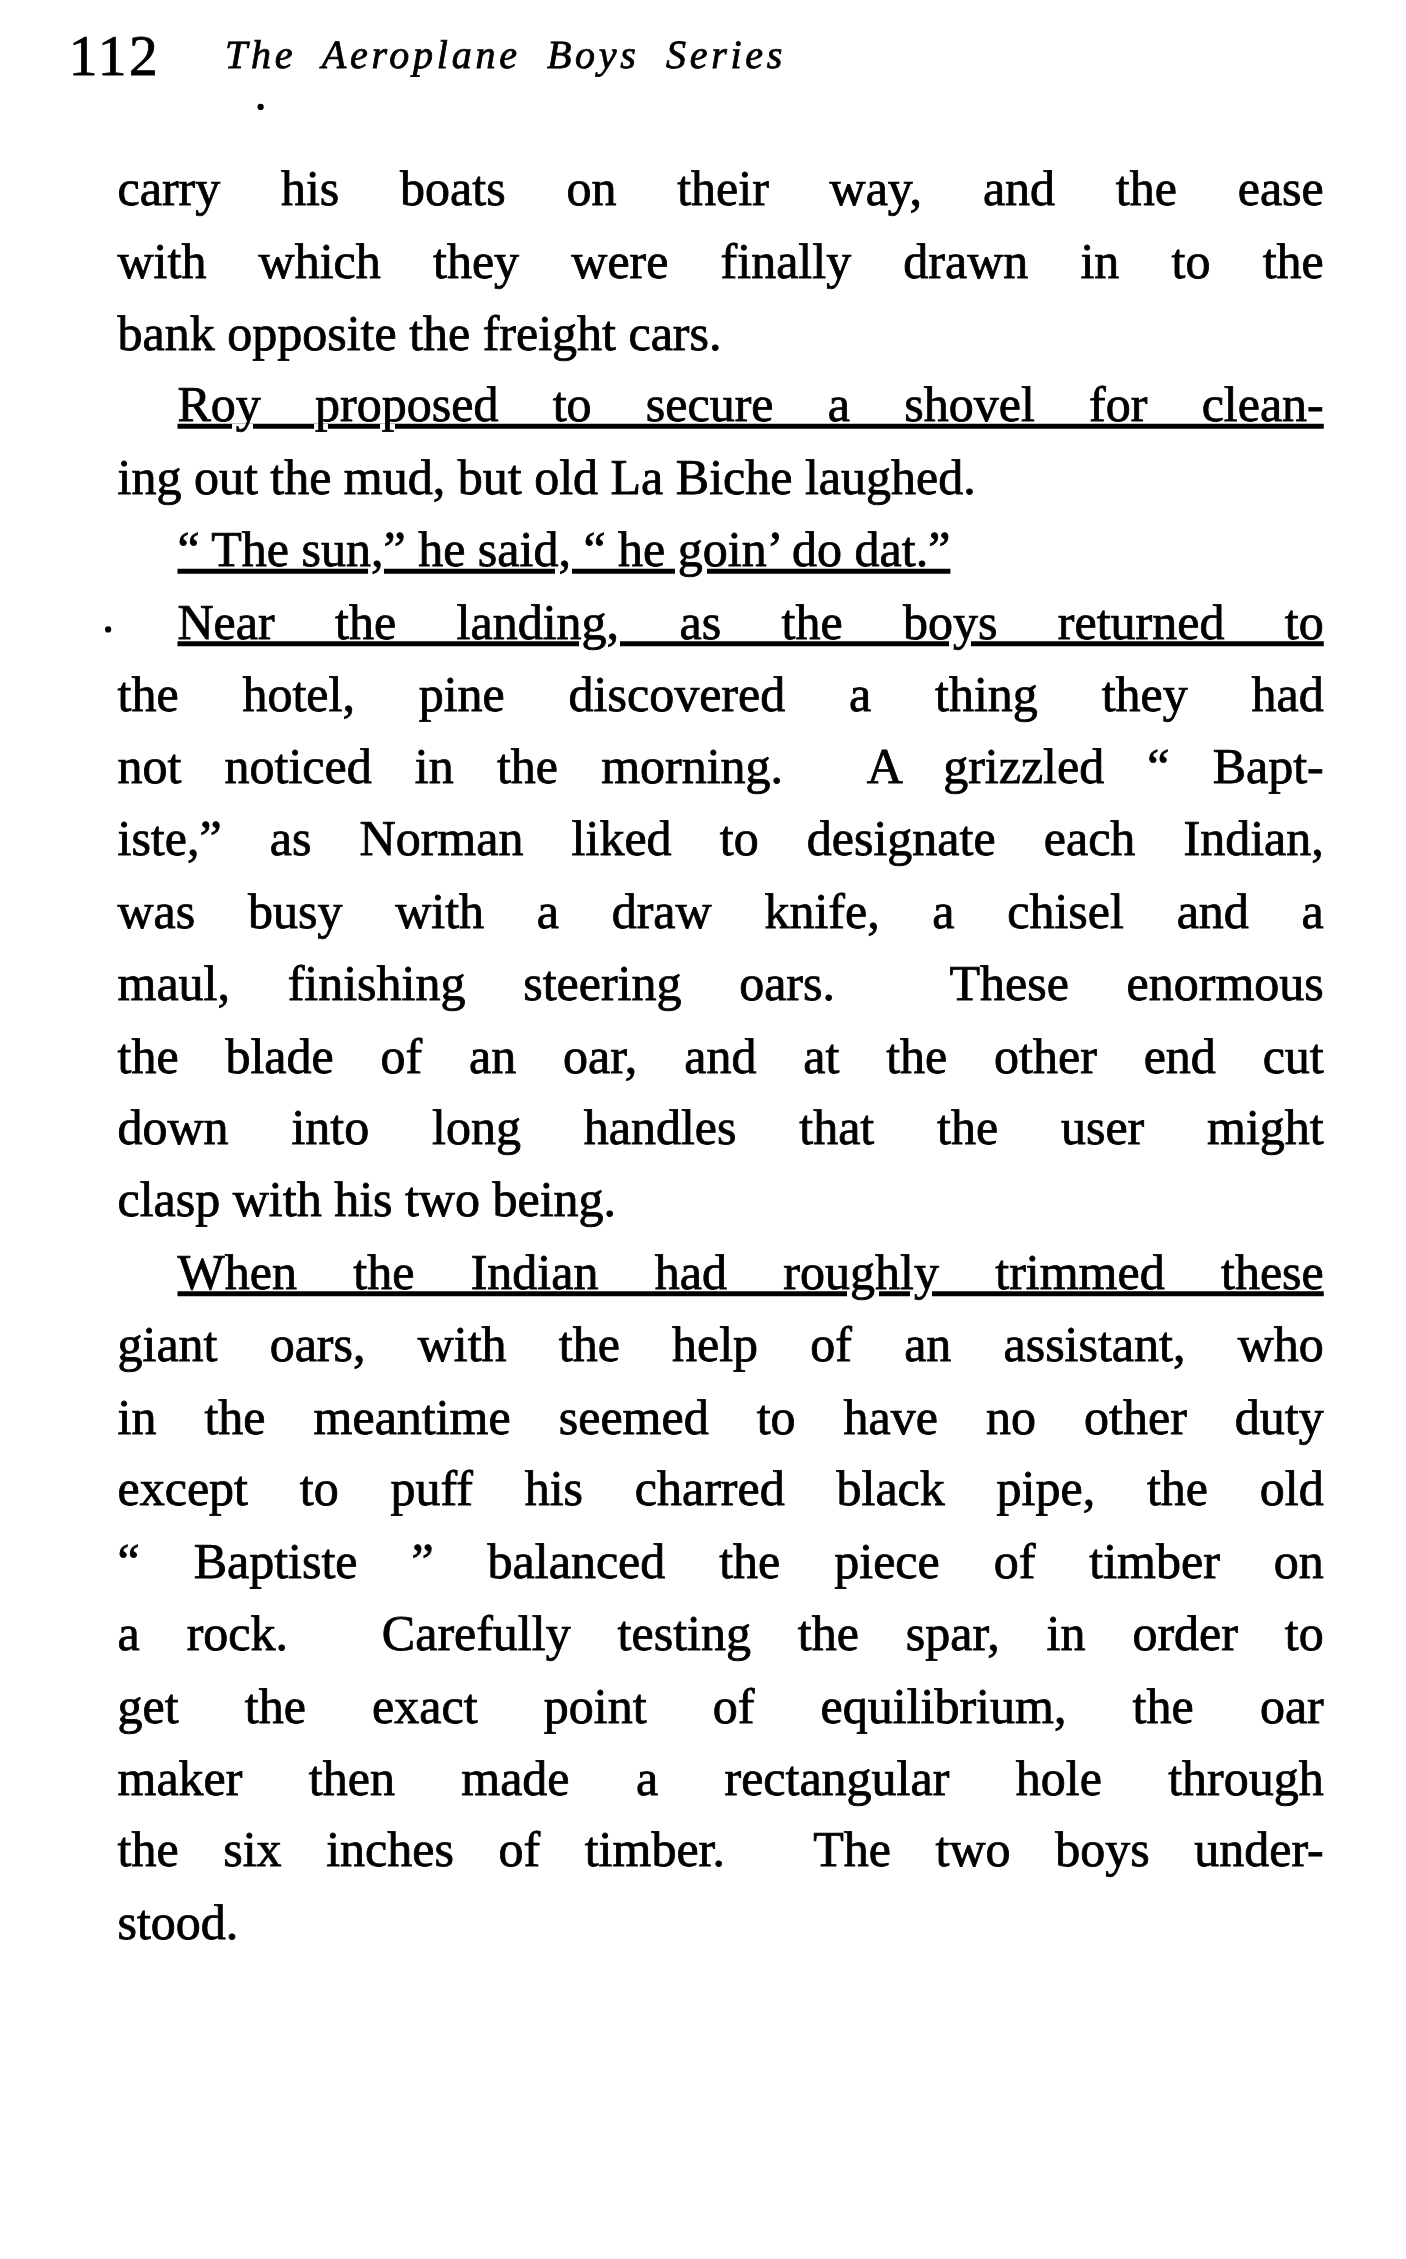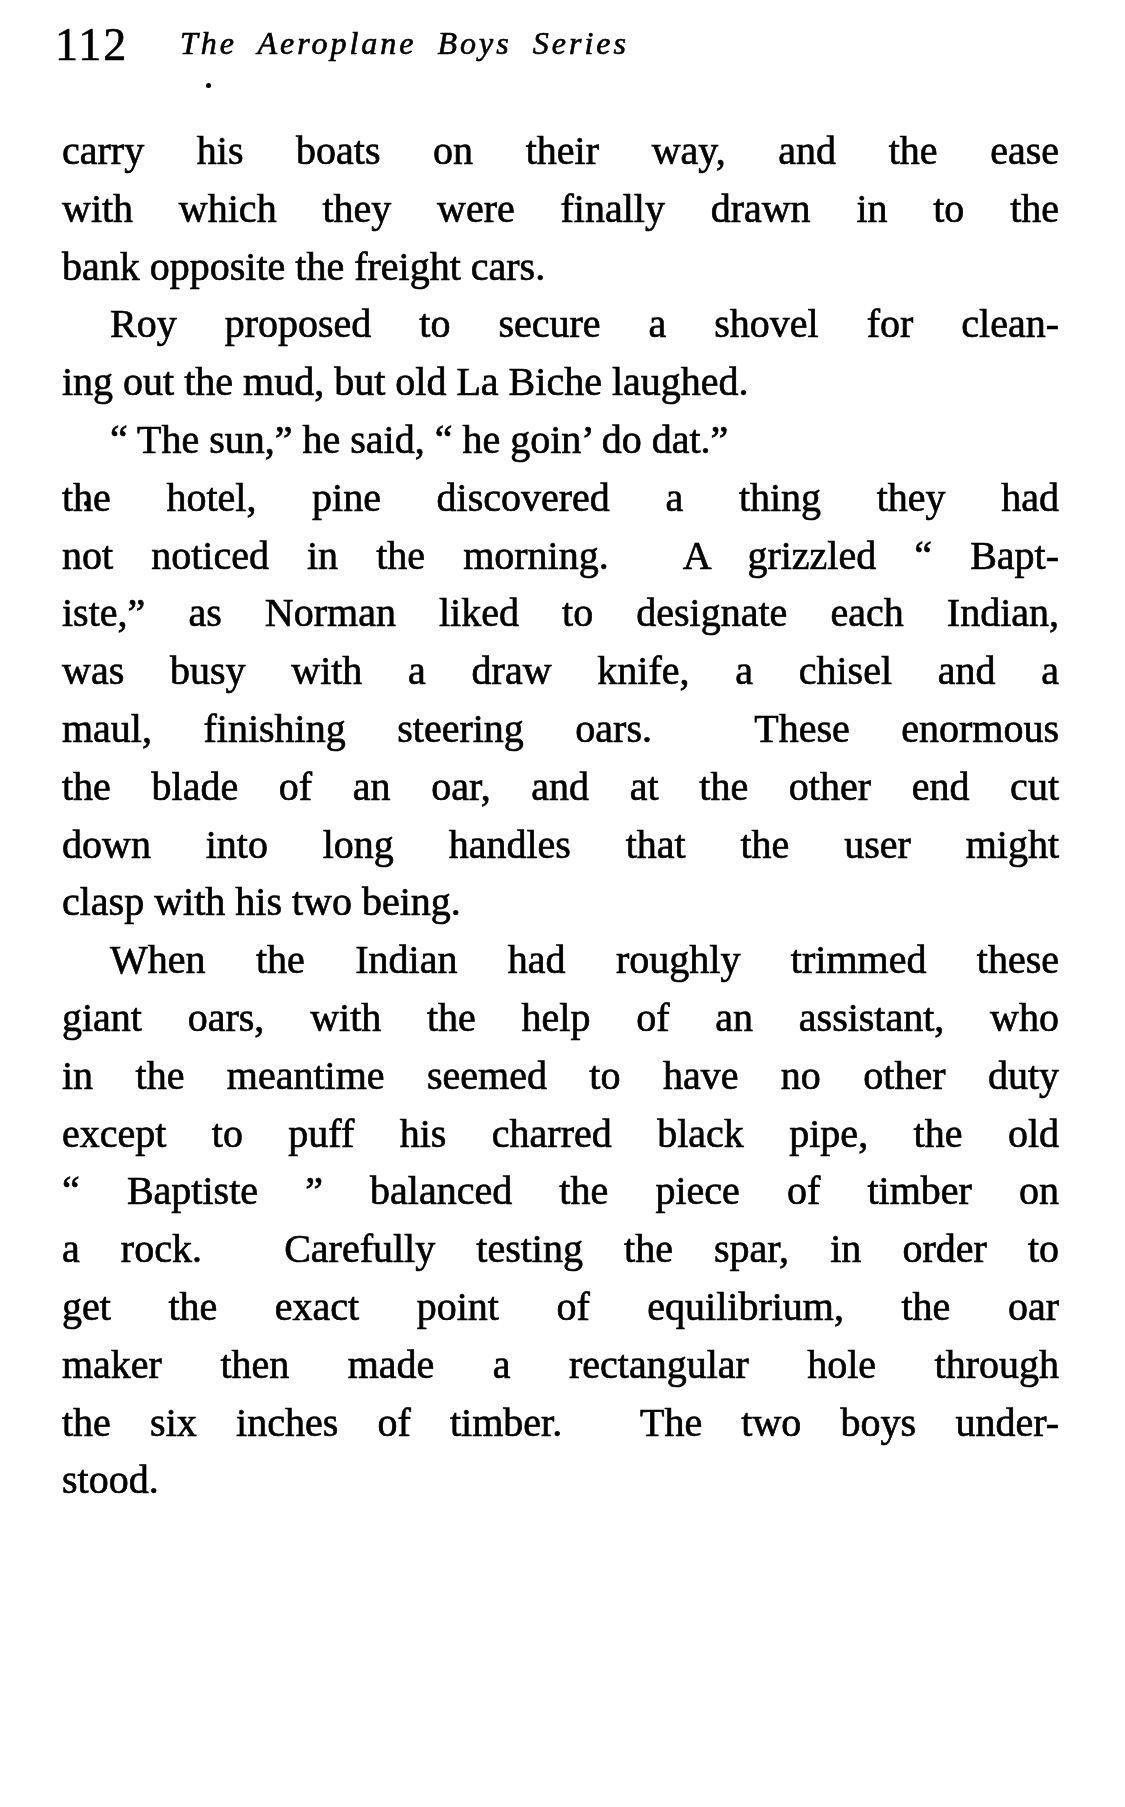--- a/index.html
+++ b/index.html
@@ -39,27 +39,29 @@
     position: absolute;
     left: 62px;
     top: 122px;
     width: 997px;
     font-size: 40px;
     line-height: 57.8px;
   }
   .line {
     white-space: pre-wrap;
     min-height: 57.8px;
+    margin-left: 32px;
   }
   .line.j {
     text-align: justify;
     text-align-last: justify;
   }
   .line.indent {
     text-indent: 48px;
+    text-decoration: underline;
   }
   .speck {
     position: absolute;
     background: #000000;
     border-radius: 50%;
   }
   .speck.s1 { left: 206px; top: 83px;  width: 5px; height: 5px; }
   .speck.s2 { left: 84px;  top: 501px; width: 5px; height: 5px; }
 </style>
 </head>
@@ -70,20 +72,21 @@
   <div class="running-title">The Aeroplane Boys Series</div>
   <div class="speck s1"></div>
   <div class="speck s2"></div>
   <div class="textblock">
       <div class="line j">carry his boats on their way, and the ease</div>
       <div class="line j">with which they were finally drawn in to the</div>
       <div class="line">bank opposite the freight cars.</div>
       <div class="line j indent">Roy proposed to secure a shovel for clean-</div>
       <div class="line">ing out the mud, but old La Biche laughed.</div>
       <div class="line indent">“ The sun,” he said, “ he goin’ do dat.”</div>
+      <div class="line j indent">Near the landing, as the boys returned to</div>
       <div class="line j">the hotel, pine discovered a thing they had</div>
       <div class="line j">not noticed in the morning.  A grizzled “ Bapt-</div>
       <div class="line j">iste,” as Norman liked to designate each Indian,</div>
       <div class="line j">was busy with a draw knife, a chisel and a</div>
       <div class="line j">maul, finishing steering oars.  These enormous</div>
       <div class="line j">the blade of an oar, and at the other end cut</div>
       <div class="line j">down into long handles that the user might</div>
       <div class="line">clasp with his two being.</div>
       <div class="line j indent">When the Indian had roughly trimmed these</div>
       <div class="line j">giant oars, with the help of an assistant, who</div>

